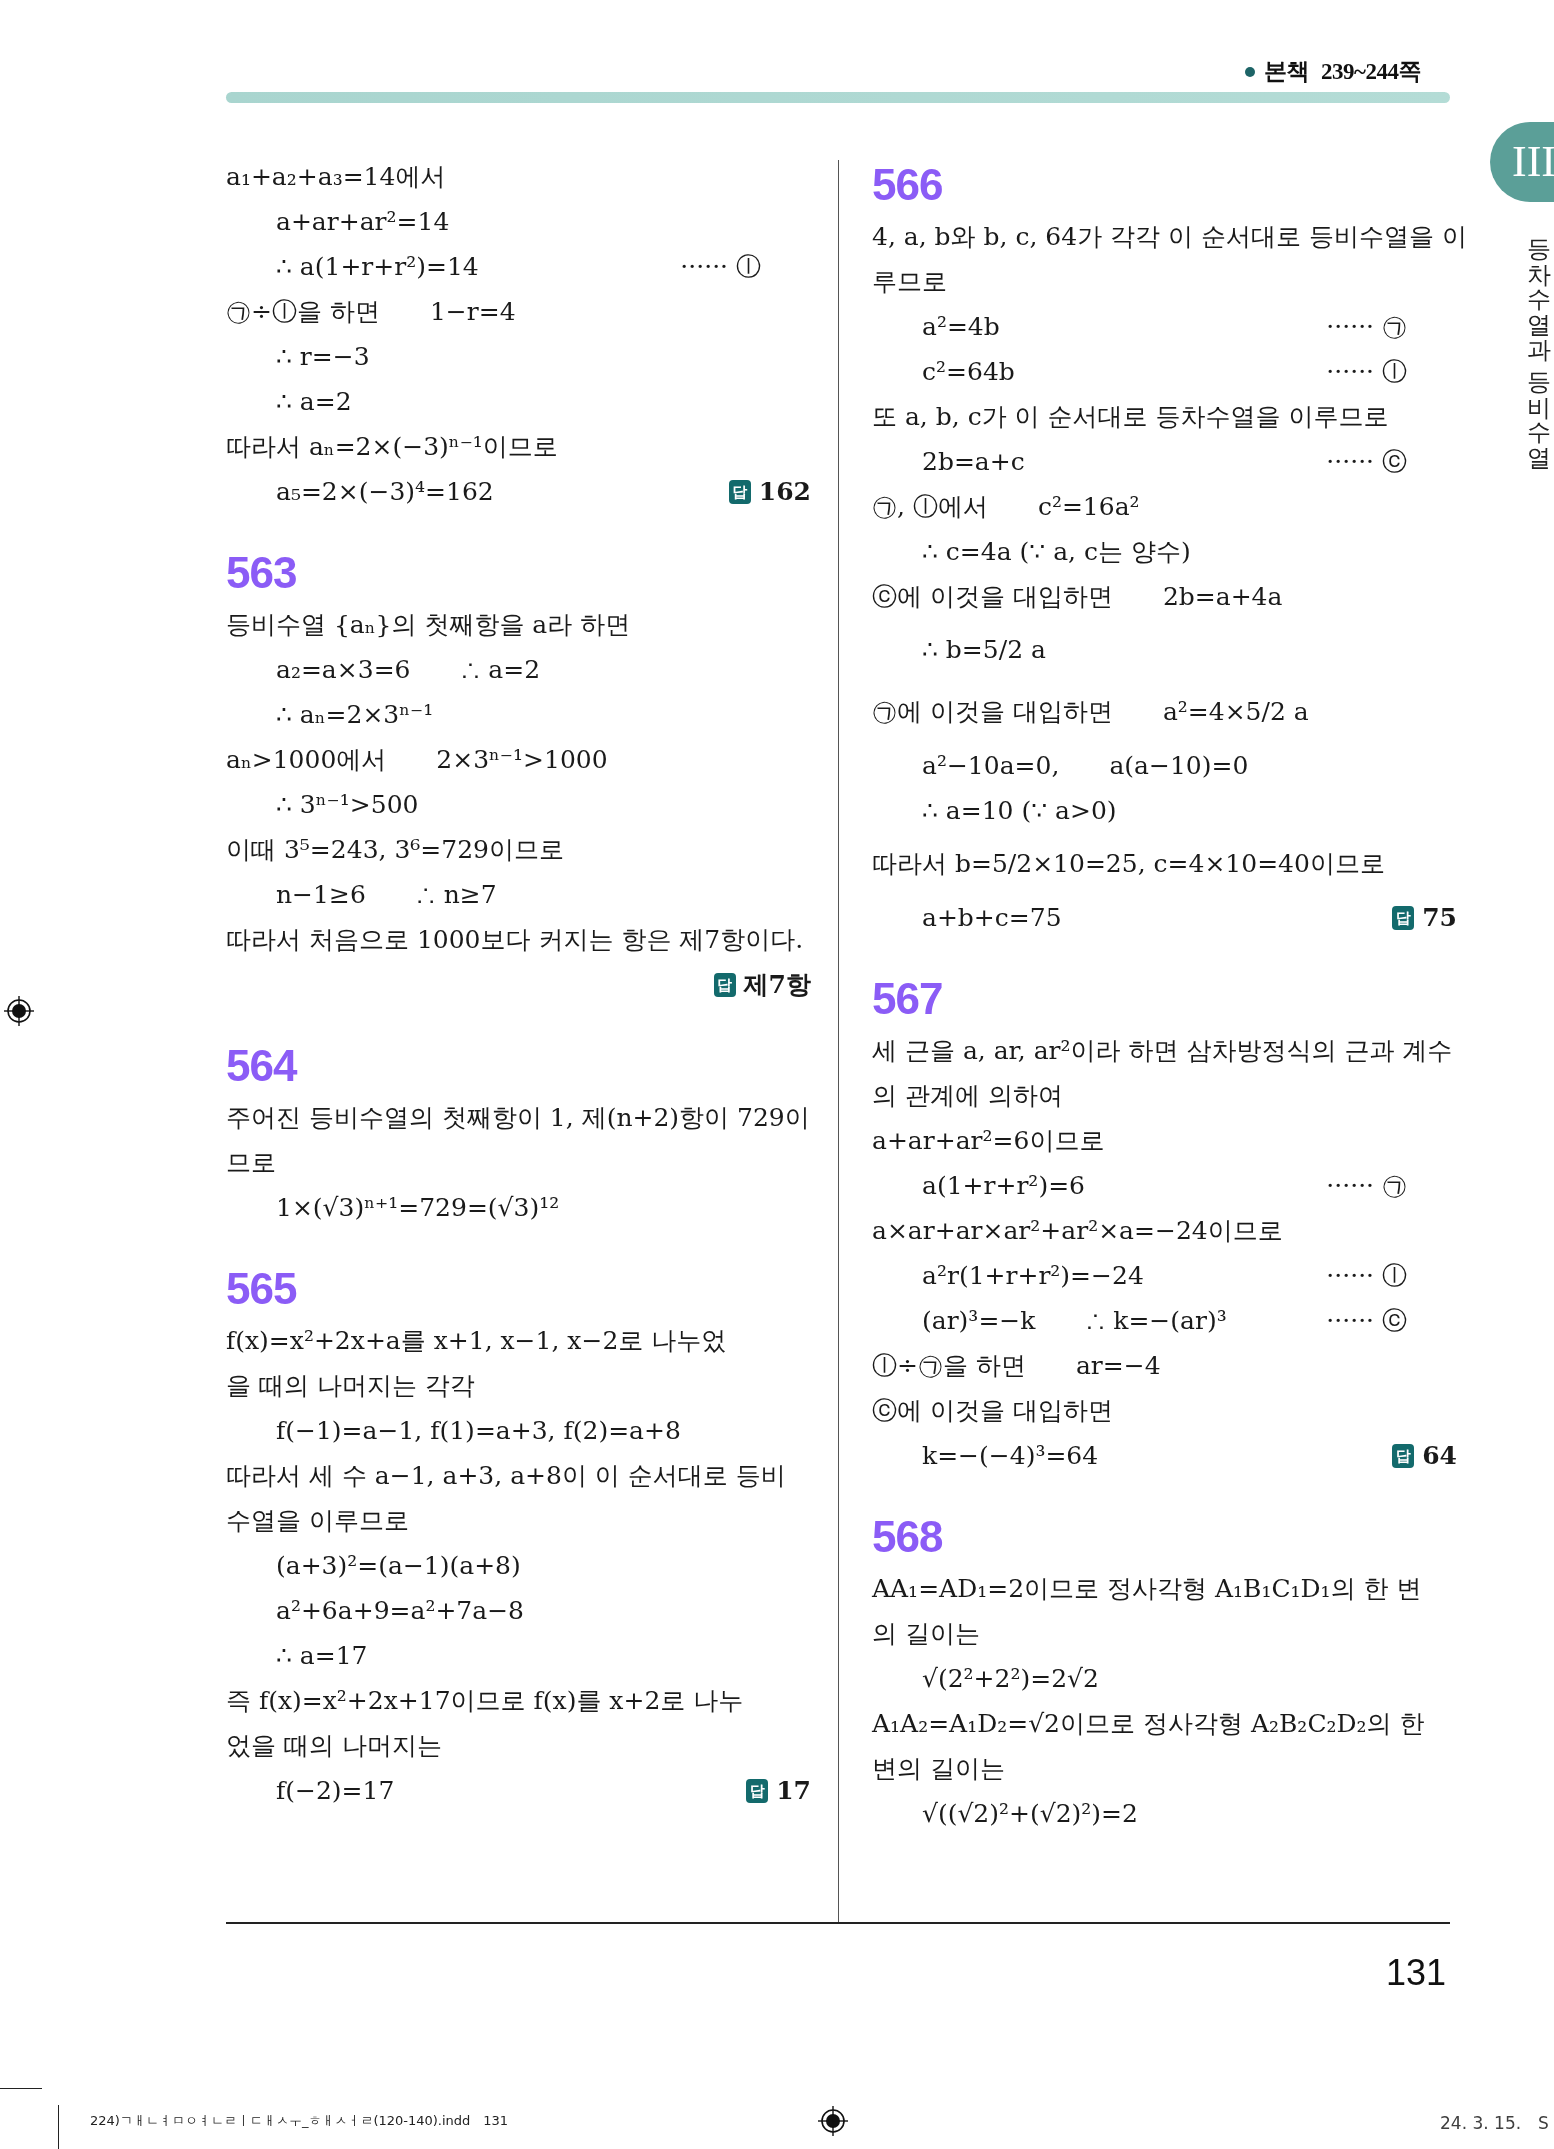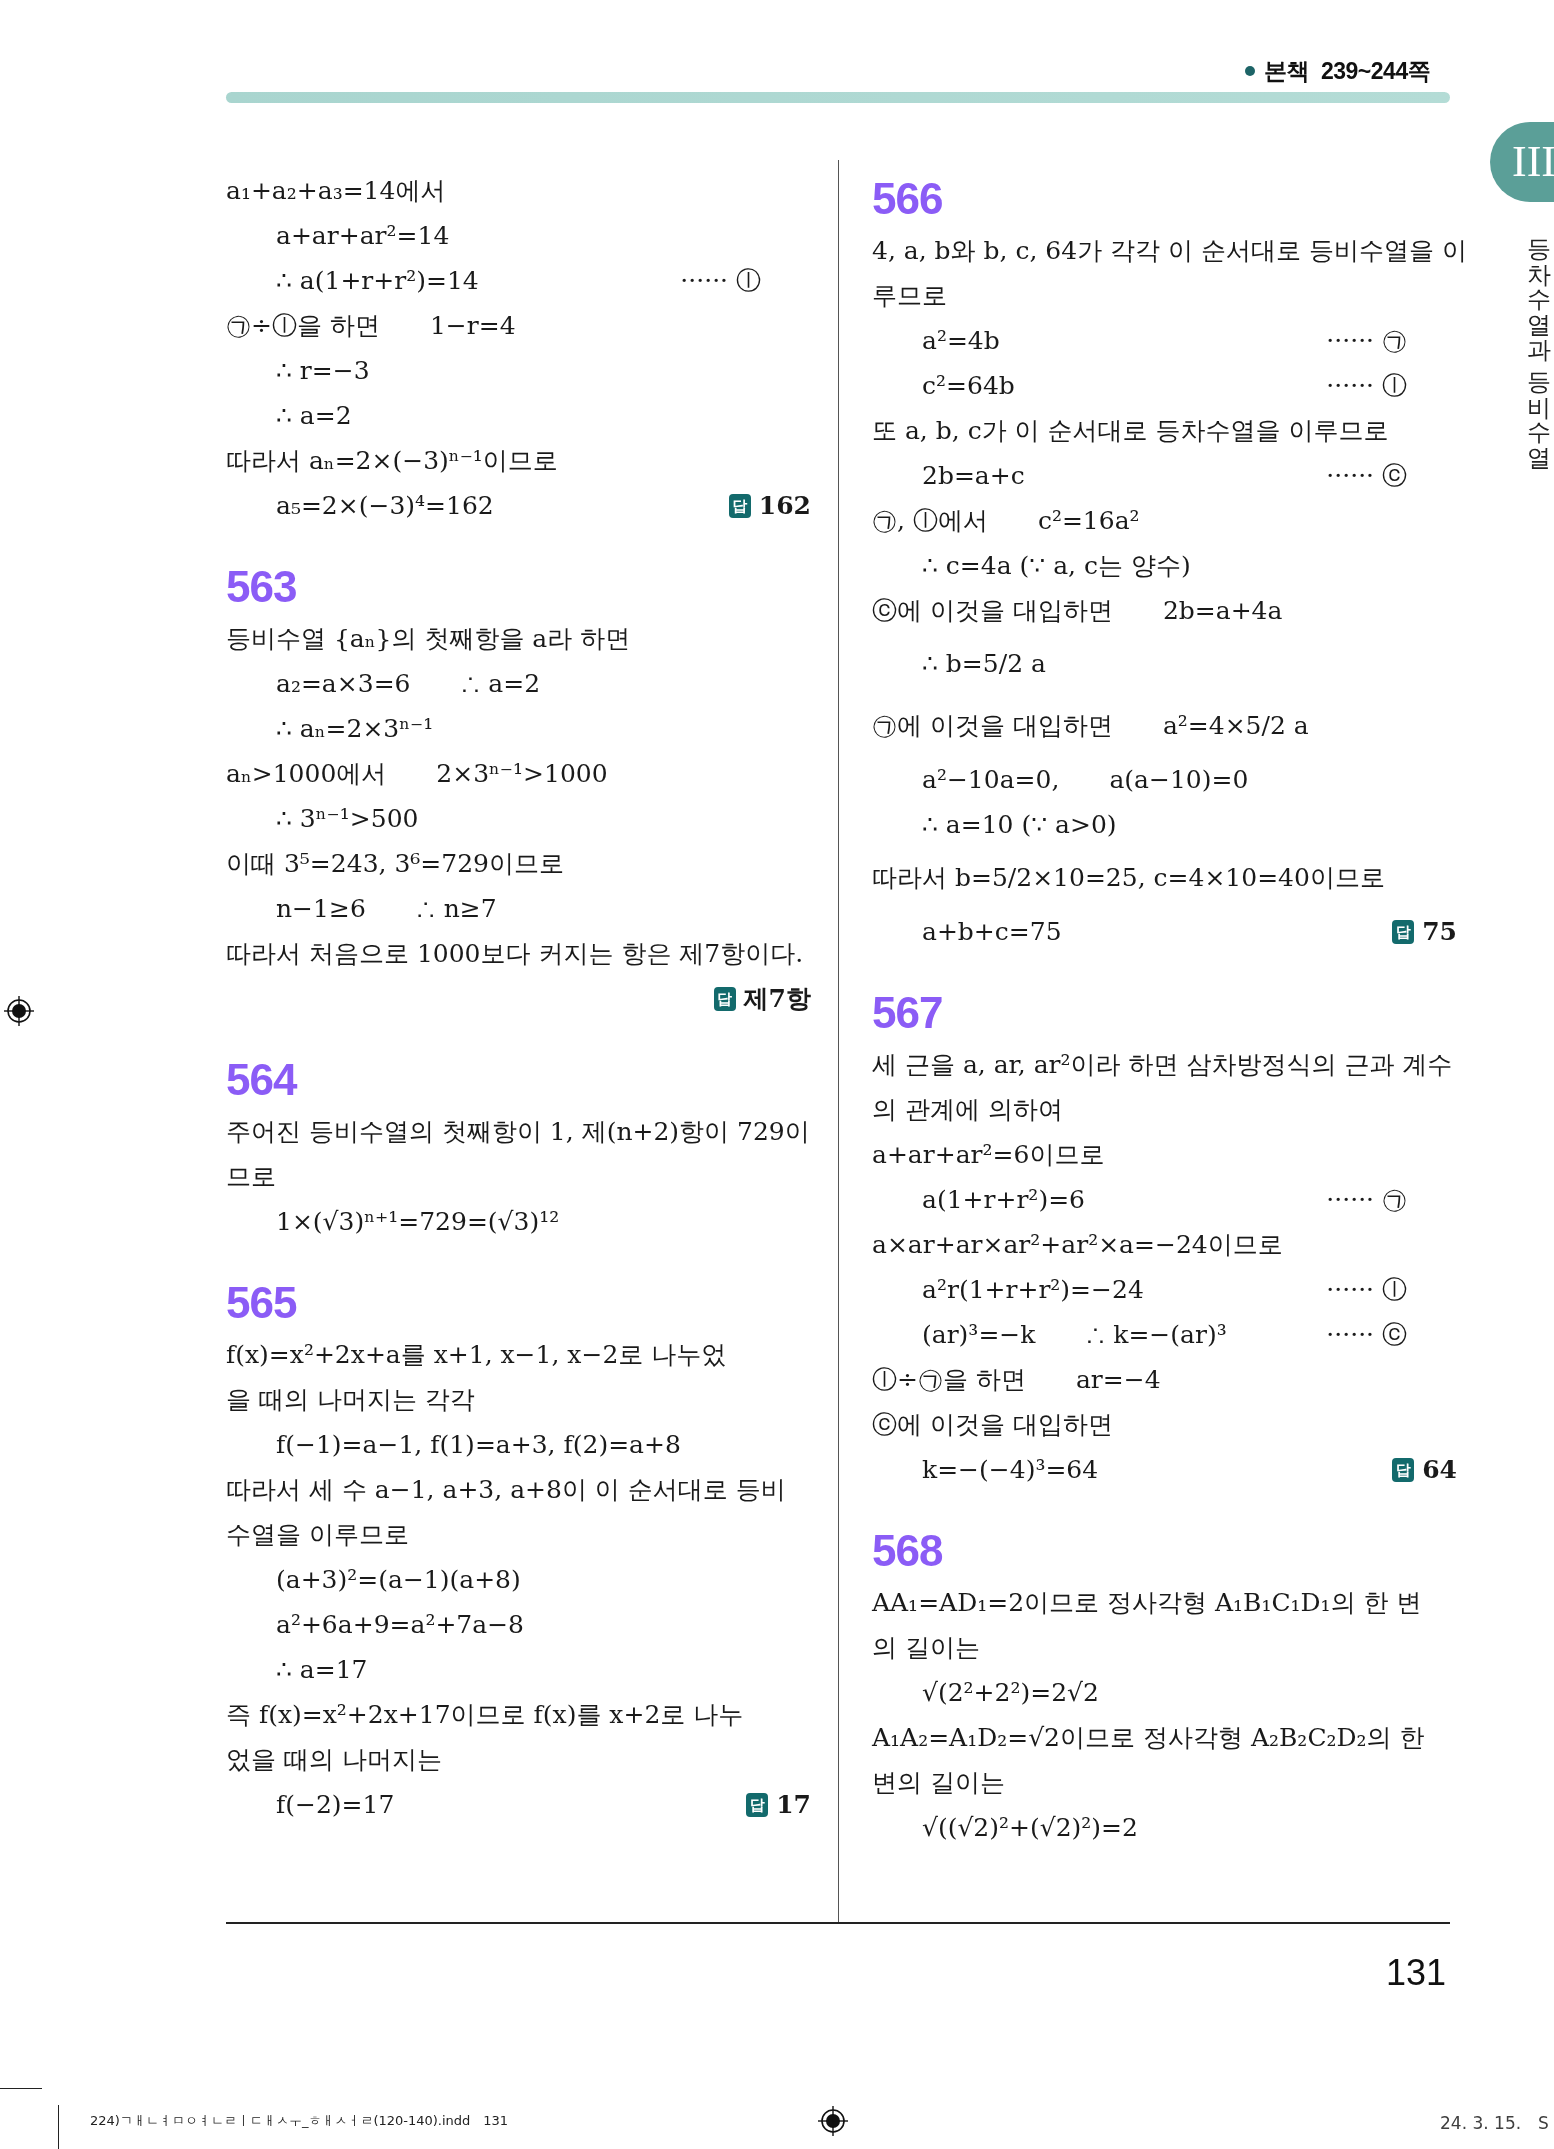--- a/index.html
+++ b/index.html
@@ -1,28 +1,28 @@
 <!DOCTYPE html>
 <html><head>
 <meta charset="utf-8">
 <style>
   html,body{margin:0;padding:0;background:#fff;}
   body{width:1554px;height:2149px;position:relative;overflow:hidden;
        font-family:"DejaVu Serif","Liberation Serif",serif;color:#1a1a1a;}
-  .hdr-ref{position:absolute;top:56px;left:1245px;font-family:Liberation Sans, sans-serif;
+  .hdr-ref{position:absolute;top:56px;left:1245px;font-family:Liberation Serif, serif;
        font-size:23px;font-weight:bold;color:#111;letter-spacing:-0.5px;white-space:nowrap;}
   .hdr-ref .dot{display:inline-block;width:10px;height:10px;border-radius:50%;background:#1d6467;margin-right:9px;vertical-align:middle;position:relative;top:-2px;}
   .hdr-ref .num{margin-left:12px;}
   .hdr-bar{position:absolute;top:92px;left:226px;width:1224px;height:11px;border-radius:6px;
        background:linear-gradient(90deg,#a9d5cf,#b4dcd6);}
   .side-tab{position:absolute;top:122px;left:1490px;width:90px;height:80px;border-radius:40px 0 0 40px;
        background:#5b9f98;color:#fff;font-family:"Liberation Serif",serif;font-size:44px;line-height:80px;padding-left:22px;box-sizing:border-box;}
   .side-label{position:absolute;top:222px;left:1523px;writing-mode:vertical-rl;
        font-family:"Liberation Sans","DejaVu Sans",sans-serif;font-size:24px;color:#222;letter-spacing:1px;}
-  .col{position:absolute;top:168px;width:585px;}
+  .col{position:absolute;top:154px;width:585px;}
   .col.left{left:226px;}
   .col.right{left:872px;}
   .divider-v{position:absolute;left:838px;top:160px;width:1px;height:1762px;background:#555;}
   .line{height:45px;line-height:45px;font-size:25px;white-space:nowrap;position:relative;}
   .line.ind{padding-left:50px;}
   .line.tall{height:62px;line-height:62px;}
   .line .mark{position:absolute;right:50px;top:0;}
   .line .ans{position:absolute;right:0;top:0;font-weight:bold;font-size:25px;}
   .ans .badge{display:inline-block;width:22px;height:24px;line-height:24px;border-radius:4px;background:#136a6c;color:#fff;
        font-family:"DejaVu Sans",sans-serif;font-size:15px;text-align:center;margin-right:8px;vertical-align:middle;position:relative;top:-2px;font-weight:bold;}

